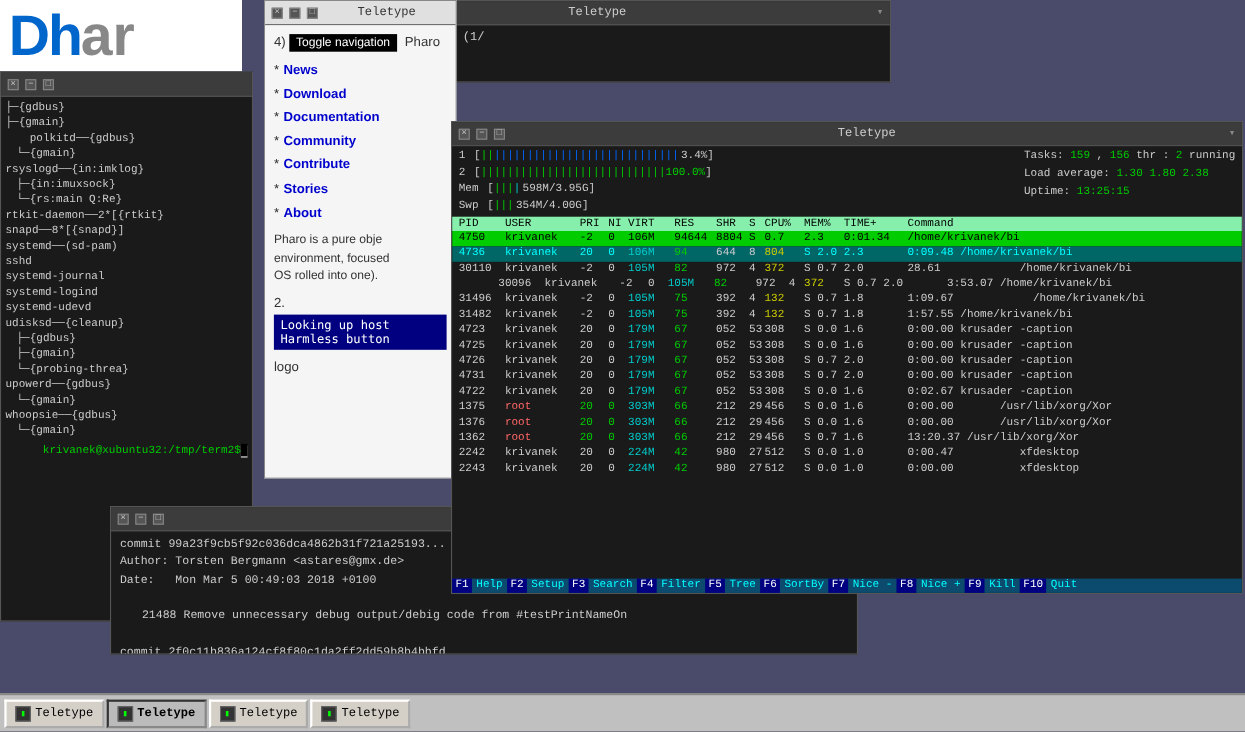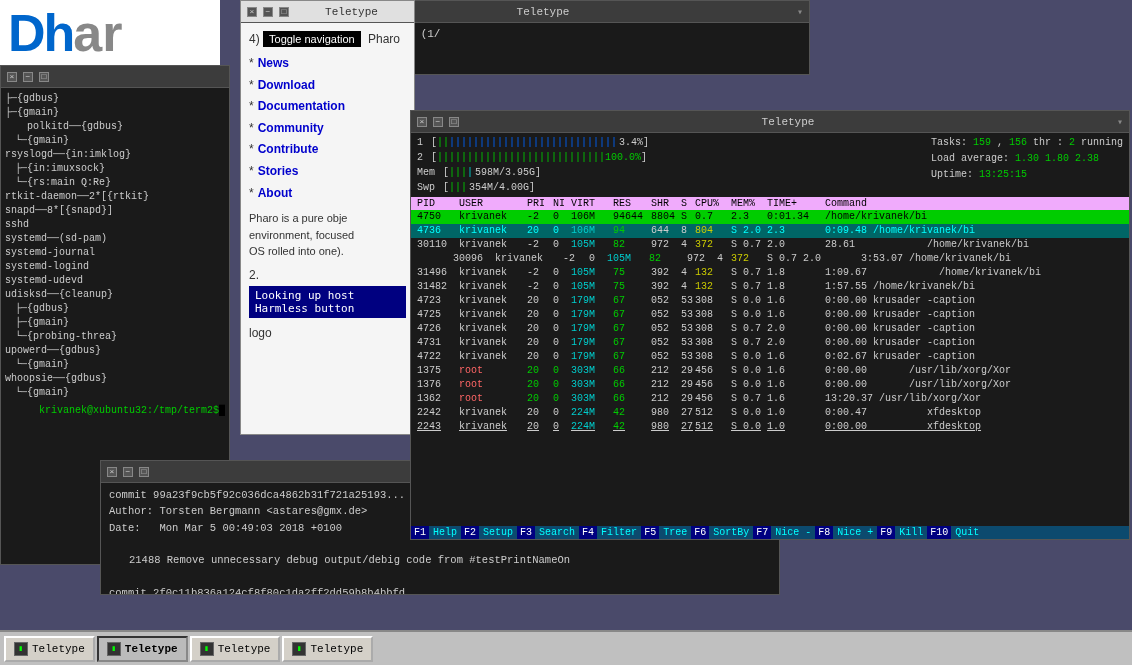--- a/index.html
+++ b/index.html
@@ -319,22 +319,22 @@
     <div class="terminal-content">
       <div style="color:#ccc;">├─{gdbus}</div>
       <div style="color:#ccc;">├─{gmain}</div>
       <div style="color:#ccc;margin-left:22px;">polkitd──{gdbus}</div>
       <div style="color:#ccc; padding-left:10px;">└─{gmain}</div>
       <div style="color:#ccc;">rsyslogd──{in:imklog}</div>
       <div style="color:#ccc; padding-left:10px;">├─{in:imuxsock}</div>
       <div style="color:#ccc; padding-left:10px;">└─{rs:main Q:Re}</div>
       <div style="color:#ccc;">rtkit-daemon──2*[{rtkit}</div>
       <div style="color:#ccc;">snapd──8*[{snapd}]</div>
+      <div style="color:#ccc;">systemd──(sd-pam)</div>
       <div style="color:#ccc;">sshd</div>
-      <div style="color:#ccc;">systemd──(sd-pam)</div>
       <div style="color:#ccc;">systemd-journal</div>
       <div style="color:#ccc;">systemd-logind</div>
       <div style="color:#ccc;">systemd-udevd</div>
       <div style="color:#ccc;">udisksd──{cleanup}</div>
       <div style="color:#ccc; padding-left:10px;">├─{gdbus}</div>
       <div style="color:#ccc; padding-left:10px;">├─{gmain}</div>
       <div style="color:#ccc; padding-left:10px;">└─{probing-threa}</div>
       <div style="color:#ccc;">upowerd──{gdbus}</div>
       <div style="color:#ccc; padding-left:10px;">└─{gmain}</div>
       <div style="color:#ccc;">whoopsie──{gdbus}</div>
@@ -453,21 +453,21 @@
           </div>
           <div>
             Load average: <span style="color:#00cc00;">1.30  1.80  2.38</span>
           </div>
           <div>
             Uptime: <span style="color:#00cc00;">13:25:15</span>
           </div>
         </div>
       </div>
 
-      <div style="background:#f0abfc; color:#000; font-size:10px; padding:1px 6px; display:flex; gap:0;">
+      <div style="background:#86efac; color:#000; font-size:10px; padding:1px 6px; display:flex; gap:0;">
         <span style="width:42px;">PID</span>
         <span style="width:68px;">USER</span>
         <span style="width:26px;">PRI</span>
         <span style="width:18px;">NI</span>
         <span style="width:42px;">VIRT</span>
         <span style="width:38px;">RES</span>
         <span style="width:30px;">SHR</span>
         <span style="width:14px;">S</span>
         <span style="width:36px;">CPU%</span>
         <span style="width:36px;">MEM%</span>
@@ -682,21 +682,21 @@
           <span style="width:18px;">0</span>
           <span style="width:42px; color:#00cccc;">224M</span>
           <span style="width:38px; color:#00cc00;">42</span>
           <span style="width:30px;">980</span>
           <span style="width:14px;">27</span>
           <span style="width:36px;">512</span>
           <span style="width:36px;">S 0.0</span>
           <span style="width:58px;">1.0</span>
           <span>0:00.47&nbsp;&nbsp;&nbsp;&nbsp;&nbsp;&nbsp;&nbsp;&nbsp;&nbsp;&nbsp;xfdesktop</span>
         </div>
-        <div style="color:#ccc; font-size:10px; padding:0 6px; display:flex; line-height:1.4;text-decoration:underline;">
+        <div style="color:#ccc; font-size:10px; padding:0 6px; display:flex; line-height:1.4;">
           <span style="width:42px;">2243</span>
           <span style="width:68px;">krivanek</span>
           <span style="width:26px;">20</span>
           <span style="width:18px;">0</span>
           <span style="width:42px; color:#00cccc;">224M</span>
           <span style="width:38px; color:#00cc00;">42</span>
           <span style="width:30px;">980</span>
           <span style="width:14px;">27</span>
           <span style="width:36px;">512</span>
           <span style="width:36px;">S 0.0</span>

